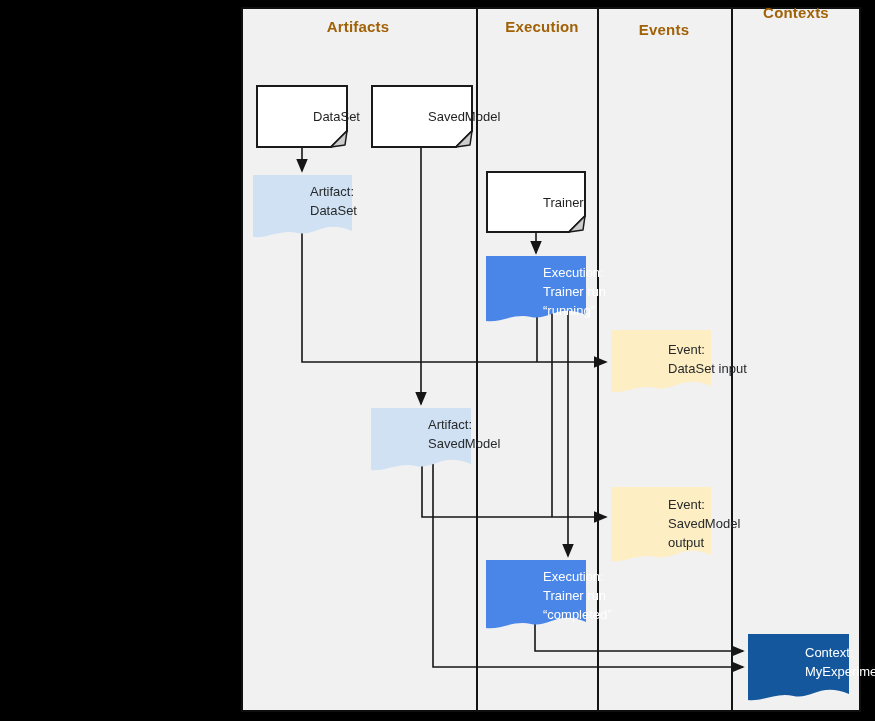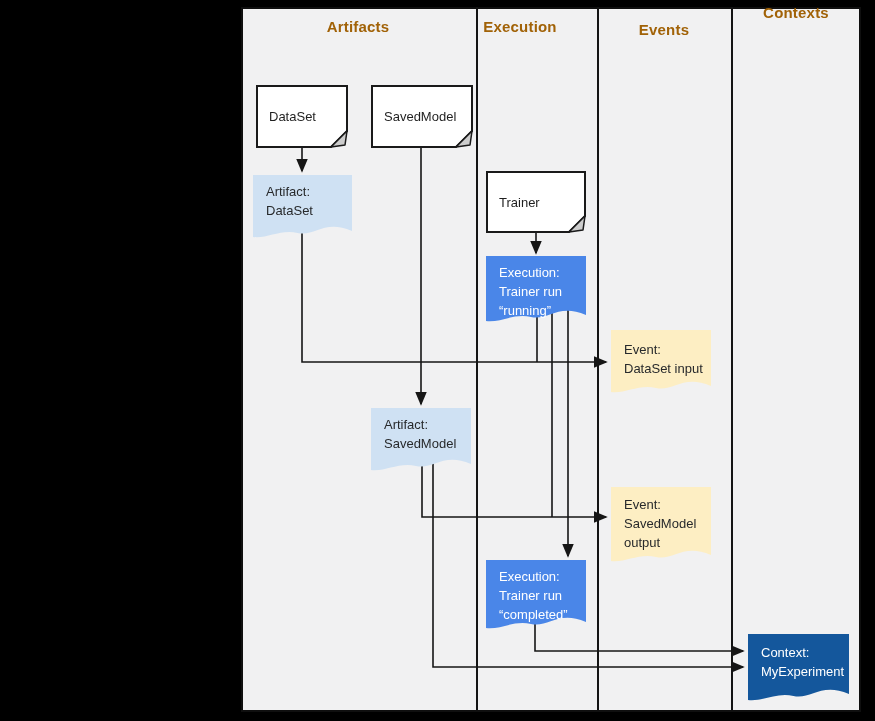--- a/index.html
+++ b/index.html
@@ -10,21 +10,21 @@
   .frame{
     position:absolute;box-sizing:border-box;background:#f1f1f2;
     border:2px solid #0f0f0f;z-index:0;
   }
   .divider{position:absolute;width:2px;background:#141414;z-index:1;}
   .col-header{
     position:absolute;z-index:1;width:140px;text-align:center;
     font-size:15px;font-weight:700;color:#a16207;letter-spacing:.2px;
   }
   #edges{position:absolute;left:0;top:0;z-index:2;}
-  .node{position:absolute;z-index:3;}
+  .node{position:absolute;z-index:3;padding-left:44px;}
   .node svg{position:absolute;left:0;top:0;}
   .node .label{
     position:relative;white-space:pre-line;font-size:13px;line-height:19px;
   }
   .doc-label{display:flex;align-items:center;height:100%;padding-left:13px;font-size:13.5px;}
   .tape-label{padding:7px 8px 0 13px;}
 </style>
 </head>
 <body>
 
@@ -119,16 +119,16 @@
           <path d="M0,0 H101 V60 C 72.72,48 62.62,66 45.45,62 C 28.28,58 14.14,68 0,66 Z" fill="#14579c"></path>
         </svg>
         <div class="label tape-label" style="color: rgb(255, 255, 255); padding-top: 9px;">Context:
 MyExperiment</div>
       </div>
     </div>
 <div class="divider" style="left: 476px; top: 7px; height: 703px;"></div>
     <div class="divider" style="left: 597px; top: 7px; height: 703px;"></div>
     <div class="divider" style="left: 731px; top: 7px; height: 703px;"></div>
     <div class="col-header" style="left: 288px; top: 18px;">Artifacts</div>
-    <div class="col-header" style="left: 450px; top: 18px;">Execution</div>
+    <div class="col-header" style="left: 472px; top: 18px;">Execution</div>
     <div class="col-header" style="left: 594px; top: 21px;">Events</div>
     <div class="col-header" style="left: 726px; top: 4px;">Contexts</div>
   </div>
 
 </body></html>

